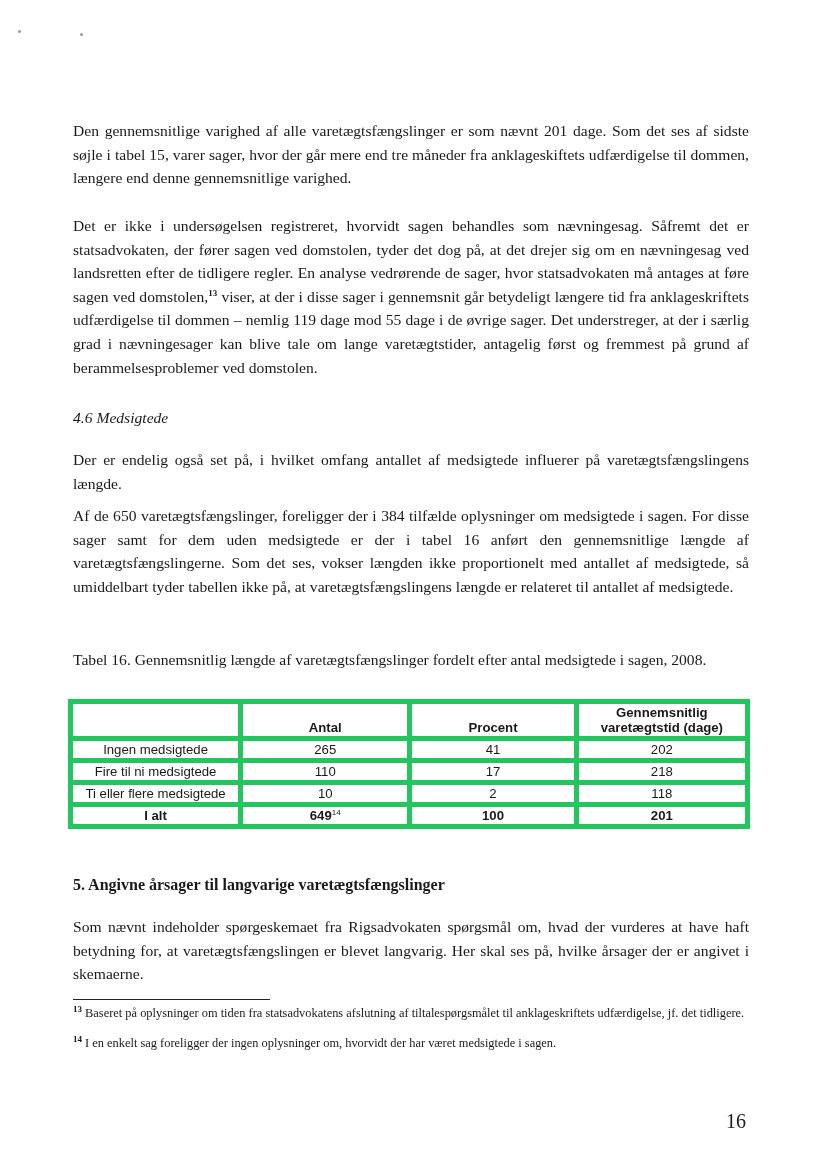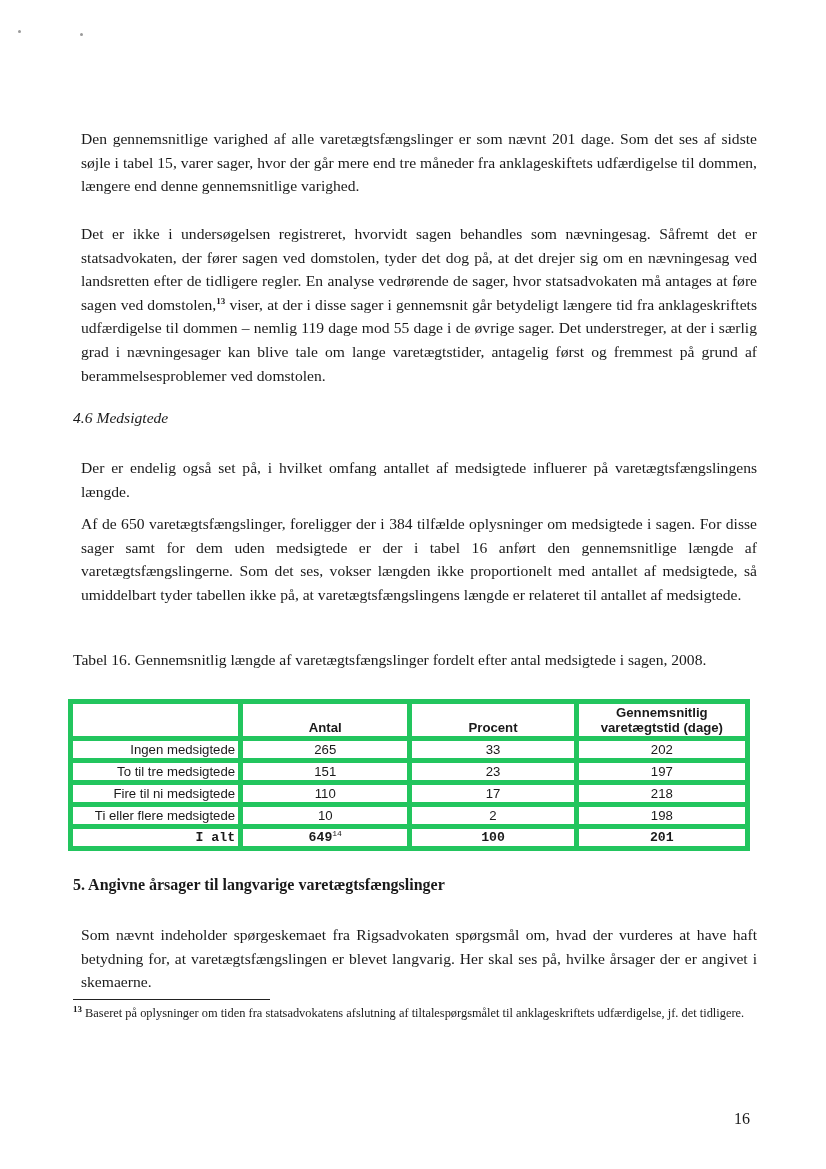--- a/index.html
+++ b/index.html
@@ -26,21 +26,21 @@
       background: #9a9a9a;
       border-radius: 50%;
     }
     .para {
       position: absolute;
       left: 73px;
       width: 676px;
       font-size: 15.6px;
       line-height: 23.6px;
       text-align: justify;
-      margin: 8px;
+      margin: 0;
     }
     .para sup, .fn sup {
       font-size: 9px;
       line-height: 0;
       vertical-align: super;
       font-weight: bold;
     }
     .section-italic {
       position: absolute;
       left: 73px;
@@ -76,23 +76,23 @@
       line-height: 17px;
     }
     table.data-table thead th {
       height: 31px;
       line-height: 15px;
       vertical-align: bottom;
       font-weight: bold;
       text-align: center;
       padding-bottom: 1px;
     }
-    table.data-table td.label { text-align: right; }
+    table.data-table td.label { text-align: center; }
     table.data-table td.num { text-align: center; }
-    table.data-table tr.total td { font-weight: bold; font-family: Liberation Mono, monospace; }
+    table.data-table tr.total td { font-weight: bold; }
     table.data-table sup {
       font-size: 8px;
       font-weight: normal;
       vertical-align: super;
       line-height: 0;
     }
     .col1 { width: 164px; }
     .col2 { width: 165px; }
     .col3 { width: 161px; }
     .col4 { width: 164px; }
@@ -117,22 +117,21 @@
       left: 73px;
       width: 680px;
       font-size: 12.4px;
       line-height: 14.5px;
       margin: 0;
     }
     .page-number {
       position: absolute;
       left: 726px;
       top: 1110px;
-      font-size: 16px;
-      margin-left: 8px;
+      font-size: 20px;
     }
   </style>
 </head>
 <body>
 
 <div class="page">
 
   <span class="speck" style="left:18px; top:30px;"></span>
   <span class="speck" style="left:80px; top:33px;"></span>
 
@@ -154,54 +153,49 @@
         <th class="col1"></th>
         <th class="col2">Antal</th>
         <th class="col3">Procent</th>
         <th class="col4">Gennemsnitlig varetægtstid (dage)</th>
       </tr>
     </thead>
     <tbody>
       <tr>
         <td class="label">Ingen medsigtede</td>
         <td class="num">265</td>
-        <td class="num">33</td>
+        <td class="num">41</td>
         <td class="num">202</td>
-      </tr>
-      <tr>
-        <td class="label">To til tre medsigtede</td>
-        <td class="num">151</td>
-        <td class="num">23</td>
-        <td class="num">197</td>
       </tr>
       <tr>
         <td class="label">Fire til ni medsigtede</td>
         <td class="num">110</td>
         <td class="num">17</td>
         <td class="num">218</td>
       </tr>
       <tr>
         <td class="label">Ti eller flere medsigtede</td>
         <td class="num">10</td>
         <td class="num">2</td>
-        <td class="num">198</td>
+        <td class="num">118</td>
       </tr>
       <tr class="total">
         <td class="label">I alt</td>
         <td class="num"><span>649</span><sup>14</sup></td>
         <td class="num">100</td>
         <td class="num">201</td>
       </tr>
     </tbody>
   </table>
 
   <p class="heading">5. Angivne årsager til langvarige varetægtsfængslinger</p>
 
   <p class="para" style="top:915px;">Som nævnt indeholder spørgeskemaet fra Rigsadvokaten spørgsmål om, hvad der vurderes at have haft betydning for, at varetægtsfængslingen er blevet langvarig. Her skal ses på, hvilke årsager der er angivet i skemaerne.</p>
 
   <div class="fn-rule"></div>
 
   <p class="fn" style="top:1006px;"><sup>13</sup><span> Baseret på oplysninger om tiden fra statsadvokatens afslutning af tiltalespørgsmålet til anklageskriftets udfærdigelse, jf. det tidligere.</span></p>
 
+  <p class="fn" style="top:1036px;"><sup>14</sup><span> I en enkelt sag foreligger der ingen oplysninger om, hvorvidt der har været medsigtede i sagen.</span></p>
 
   <div class="page-number">16</div>
 
 </div>
 
 </body></html>

